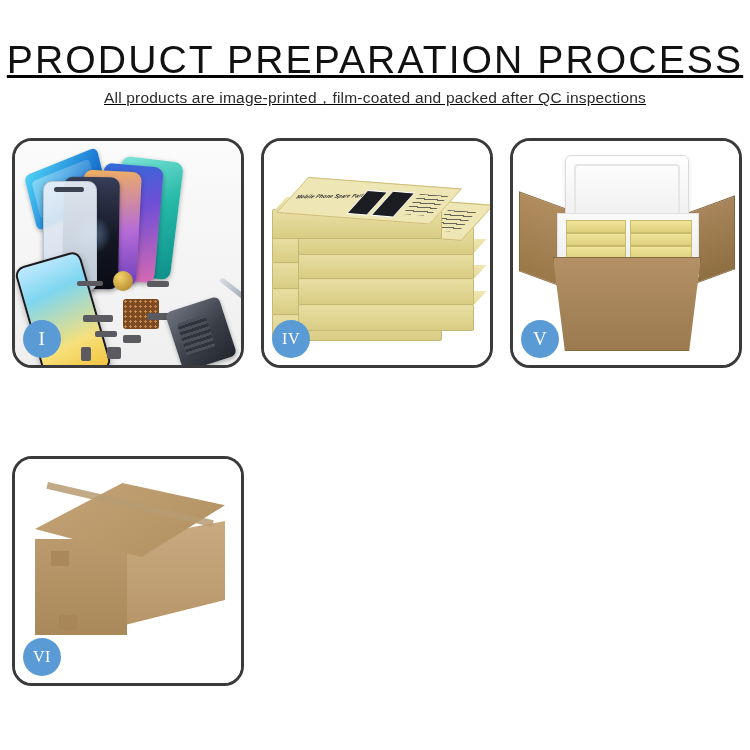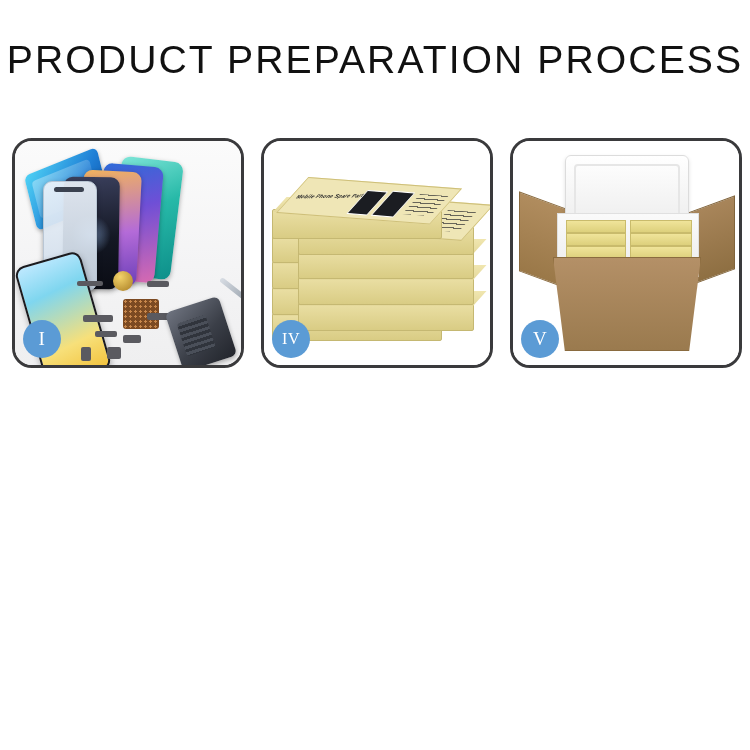--- a/index.html
+++ b/index.html
@@ -1,21 +1,21 @@
 <!DOCTYPE html>
 <html><head>
 <meta charset="utf-8">
 <style>
   html,body{margin:0;padding:0;}
   body{
     width:750px;height:750px;background:#ffffff;
     font-family:"Liberation Sans",sans-serif;
     overflow:hidden;position:relative;
   }
-  .page{width:750px;height:750px;position:relative;}
+  .page{width:750px;height:750px;position:relative;text-decoration:underline;}
 
   
   .header{width:750px;text-align:center;padding-top:40px;box-sizing:border-box;}
   .title{
     font-family:"Liberation Sans",sans-serif;
     font-size:38px;font-weight:400;color:#111;
     letter-spacing:2.0px;line-height:40px;
     transform:scaleX(1.03);transform-origin:center;
     white-space:nowrap;
   }
@@ -183,20 +183,21 @@
     clip-path:polygon(0 18%,100% 0,100% 76%,0 100%);}
   .c6stamp{position:absolute;width:18px;height:15px;background:#a88457;opacity:.8;}
 </style>
 </head>
 <body>
 
 <div class="page">
 
   <div class="header">
     <div class="title">PRODUCT PREPARATION PROCESS</div>
+    <div class="subtitle">All products are image-printed，film-coated and packed after QC inspections</div>
   </div>
 
   <div class="grid">
 
     <div class="panel">
       <div class="stage">
         <div class="p1bg"></div>
         <div class="flexfilm"></div>
         <div class="ph a"></div>
         <div class="ph b"></div>
@@ -291,15 +292,27 @@
           <div class="ybox" style="left:72px;top:6px;width:60px;height:11px;"></div>
           <div class="ybox" style="left:72px;top:19px;width:60px;height:11px;"></div>
           <div class="ybox" style="left:72px;top:32px;width:60px;height:11px;"></div>
           <div class="ybox" style="left:72px;top:45px;width:60px;height:11px;"></div>
         </div>
         <div class="cartonbody"></div>
       </div>
       <div class="badge">V</div>
     </div>
 
+    <div class="panel">
+      <div class="stage">
+        <div class="p6bg"></div>
+        <div class="c6side"></div>
+        <div class="c6front"></div>
+        <div class="c6top"></div>
+        <div class="c6tape"></div>
+        <div class="c6stamp" style="left:36px;top:92px;"></div>
+        <div class="c6stamp" style="left:44px;top:156px;"></div>
+      </div>
+      <div class="badge wide">VI</div>
+    </div>
 
   </div>
 </div>
 
 </body></html>

